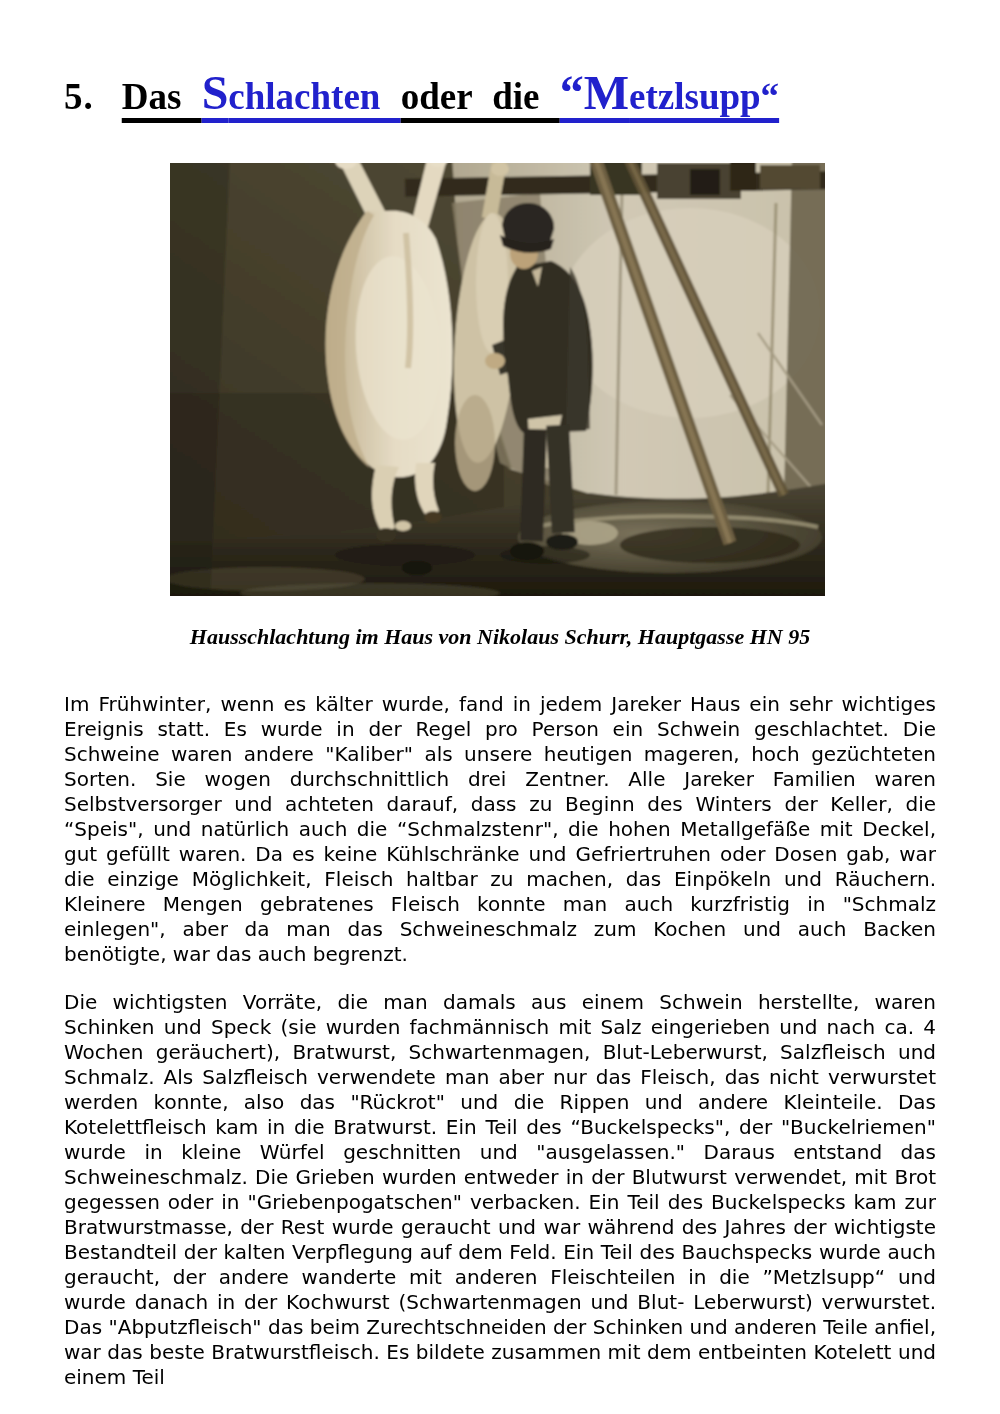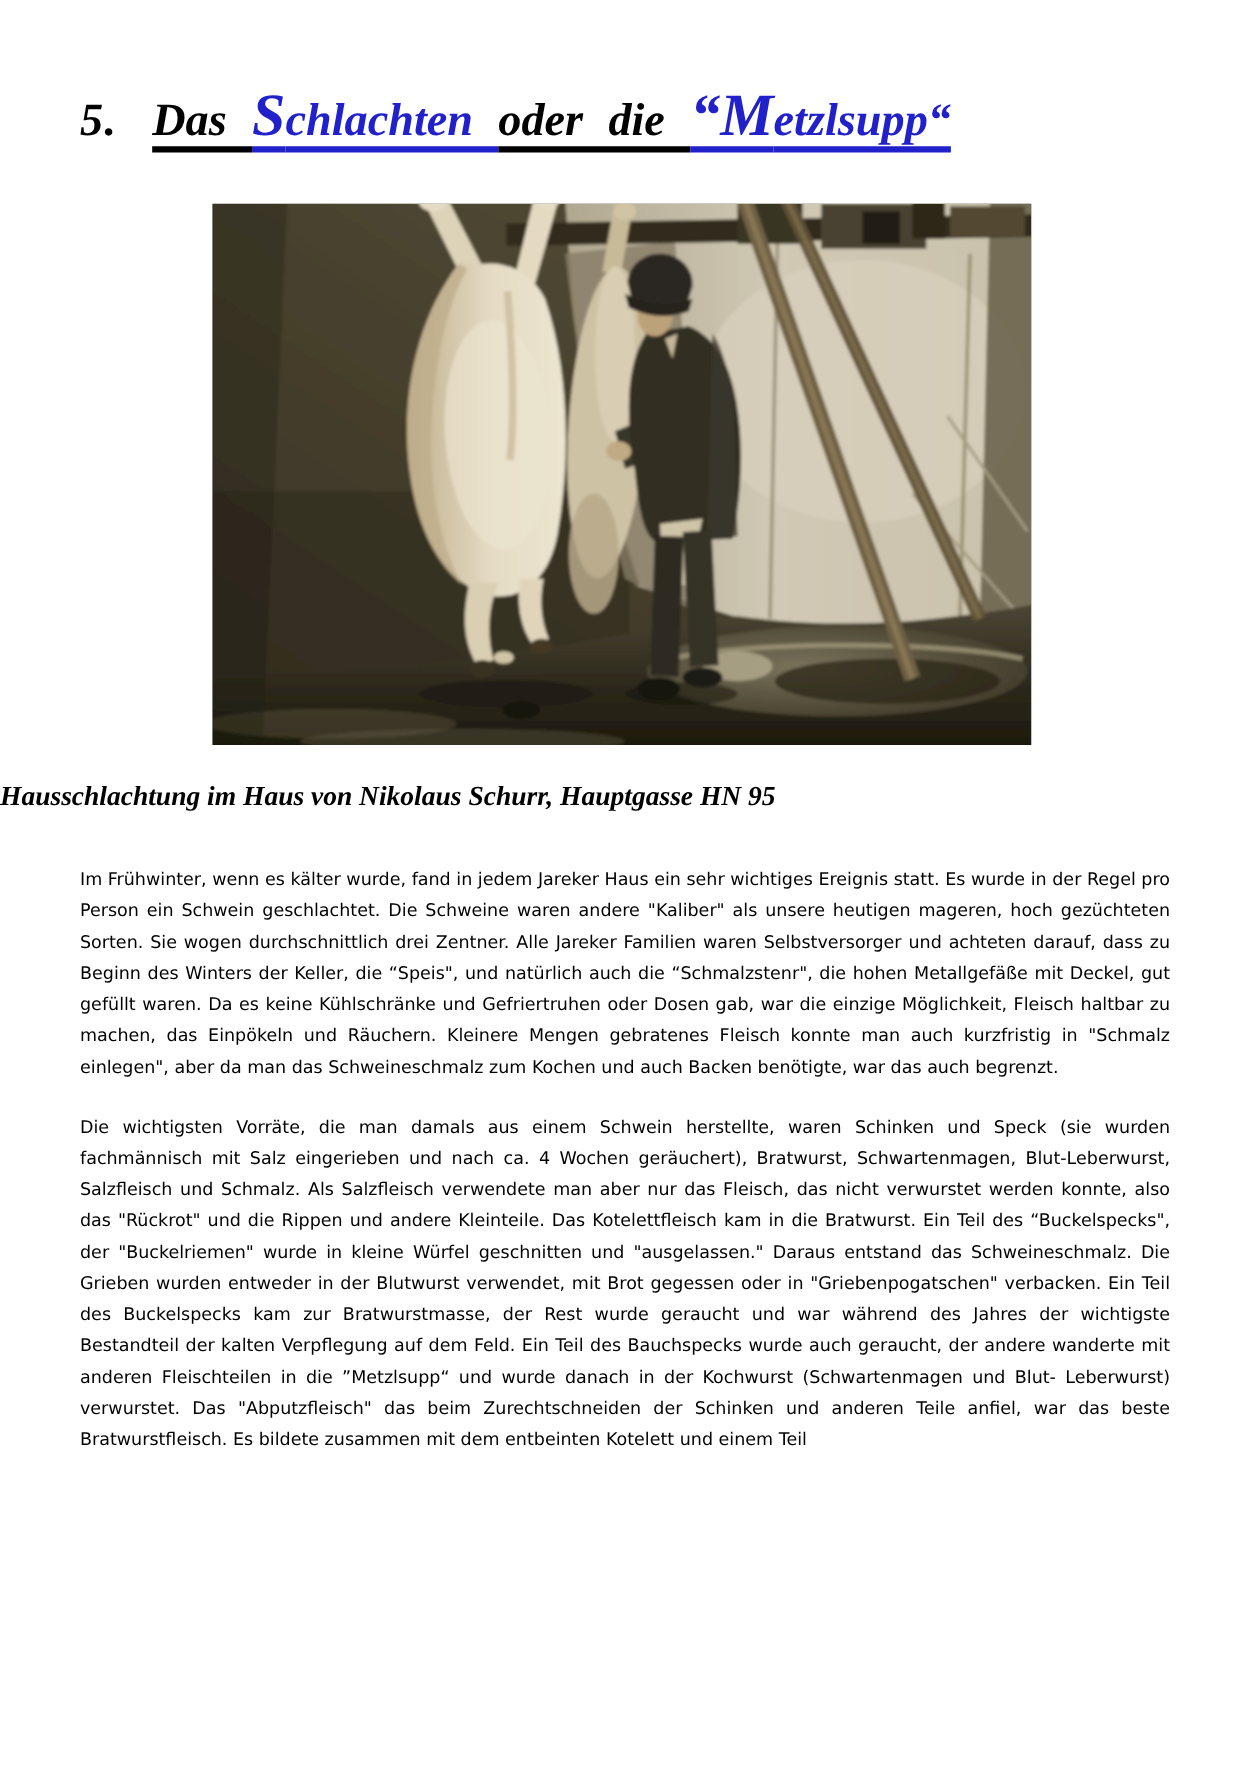--- a/index.html
+++ b/index.html
@@ -8,21 +8,20 @@
     width:1000px;
     height:1414px;
     background:#ffffff;
     overflow:hidden;
     color:#000;
   }
   
   .title-row{
     padding:64px 12px 0 64px;
     font-family:"Liberation Serif",serif;
-    font-style:italic;
     font-weight:bold;
     font-size:37px;
     line-height:58px;
     word-spacing:11px;
     white-space:nowrap;
   }
   .sec-num{margin-right:28px;letter-spacing:1px;}
   .seg{
     text-decoration:underline;
     text-decoration-thickness:5px;
@@ -36,31 +35,32 @@
     position:relative;
     width:655px;height:433px;
     margin:37px 0 0 170px;
     overflow:hidden;
     background:#3c372a;
   }
   .photo svg{display:block;}
   
   .caption{
     margin-top:26px;
+    text-align:center;
     font-family:"Liberation Serif",serif;
     font-style:italic;
     font-weight:bold;
     font-size:22px;
     line-height:30px;
   }
   
   .bodytext{
     margin:40px 64px 0 64px;
     font-family:"DejaVu Sans","Liberation Sans",sans-serif;
-    font-size:14px;
+    font-size:20px;
     line-height:25px;
     text-align:justify;
     color:#000;
   }
   .bodytext p{margin:0;}
   .bodytext p.p2{margin-top:23px;}
 </style>
 </head>
 <body>
 

